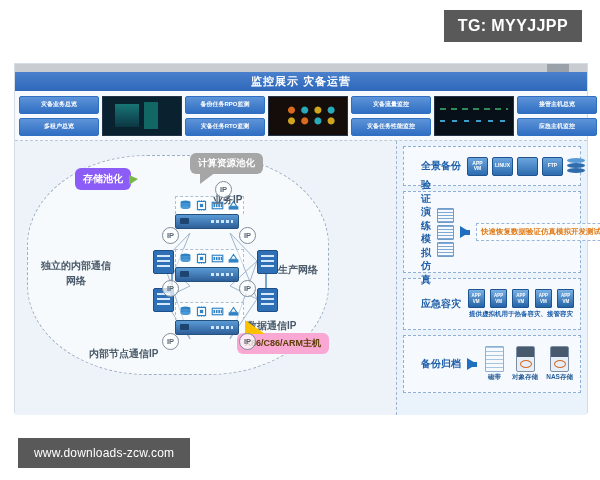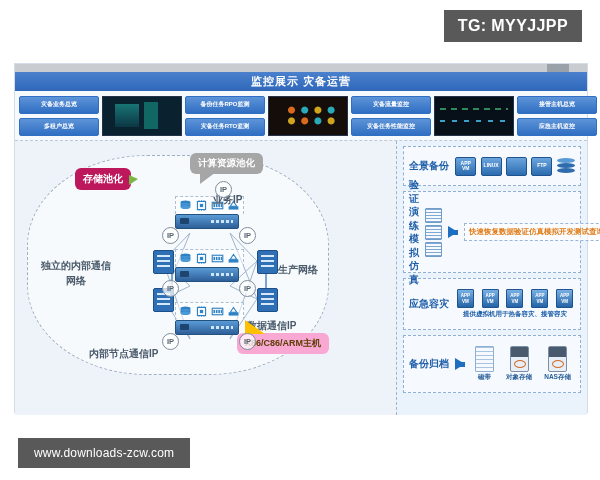--- a/index.html
+++ b/index.html
@@ -94,21 +94,21 @@
     position:absolute;left:12px;top:14px;width:300px;height:218px;
     border:1.5px dashed #9fb0c4;border-radius:120px/90px;
     background:rgba(255,255,255,.55);
   }
 
   
   .callout{
     position:absolute;color:#fff;font-size:10px;font-weight:bold;
     border-radius:6px;padding:4px 8px;white-space:nowrap;z-index:6;
   }
-  .callout.green{background:#be185d;left:60px;top:27px;}
+  .callout.green{background:#8b5cf6;left:60px;top:27px;}
   .callout.green .tail{
     position:absolute;right:-7px;top:7px;width:0;height:0;
     border-left:9px solid #7ab648;border-top:4px solid transparent;border-bottom:6px solid transparent;
   }
   .callout.gray{background:#a6a6a6;left:175px;top:12px;font-size:9.5px;}
   .callout.gray .tail{
     position:absolute;left:10px;bottom:-10px;width:0;height:0;
     border-top:12px solid #a6a6a6;border-right:16px solid transparent;
   }
   .callout.yellow{background:#f9a8d4;color:#5a3d00;left:222px;top:184px;font-size:9px;margin-top:8px;}
@@ -154,21 +154,21 @@
   .switch .l1{top:4px}.switch .l2{top:9px}.switch .l3{top:14px}
 
   svg.wires{position:absolute;left:0;top:0;width:382px;height:274px;z-index:2;}
 
   
   .rrow{
     border:1px dashed #8fb0d4;margin:5px 6px;padding:4px 5px;
     background:rgba(255,255,255,.55);display:flex;align-items:center;gap:6px;
   }
   .rrow-title{
-    color:#1f5fa9;font-size:10px;font-weight:bold;line-height:1.35;white-space:nowrap;
+    color:#1f5fa9;font-size:10px;font-weight:bold;line-height:1.35;white-space:nowrap;margin-left:12px;
   }
   .rrow-title.two{white-space:normal;width:42px;text-align:center;}
   .ico-stack{display:flex;gap:4px;align-items:center;flex:1;justify-content:space-around;}
   .sq{
     width:19px;height:17px;border-radius:2px;position:relative;
     background:linear-gradient(#6ba5dd,#2b6cb0);border:1px solid #1f5390;
     color:#fff;font-size:5px;font-weight:bold;
     display:flex;flex-direction:column;align-items:center;justify-content:center;line-height:1.1;
   }
   .cyl{

